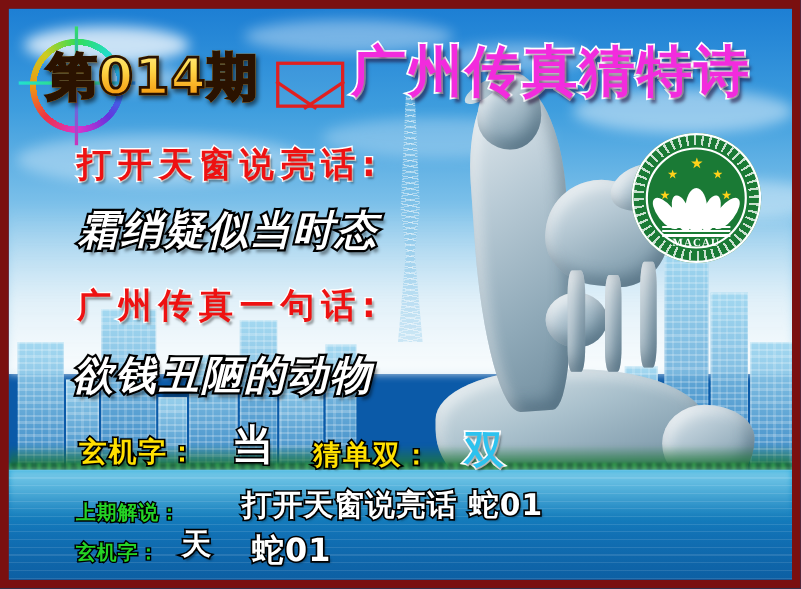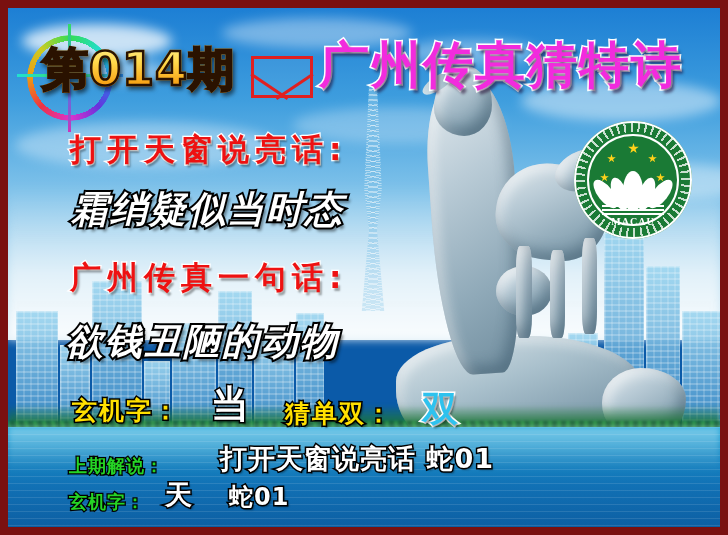--- a/index.html
+++ b/index.html
@@ -244,21 +244,21 @@
   .g-prev{left:61px;top:446px;font-family:Liberation Mono, monospace;}
   .g-xuan{left:61px;top:482px;}
 
   .white-small{
     position:absolute;font-size:27px;font-weight:bold;letter-spacing:1px;white-space:nowrap;
     color:#ffffff;-webkit-text-stroke:3px #000000;paint-order:stroke fill;
     text-shadow:2px 2px 2px rgba(0,0,0,.4);
   }
   .w-prev{left:212px;top:433px;}
   .w-tian{left:157px;top:469px;}
-  .w-she{left:221px;top:473px;font-size:24px;}
+  .w-she{left:221px;top:473px;font-size:29px;}
 </style>
 </head>
 <body>
 
 <div id="poster">
 
   <div class="scene">
     <div class="sky"></div>
     <div class="cloud c1"></div>
     <div class="cloud c2"></div>

